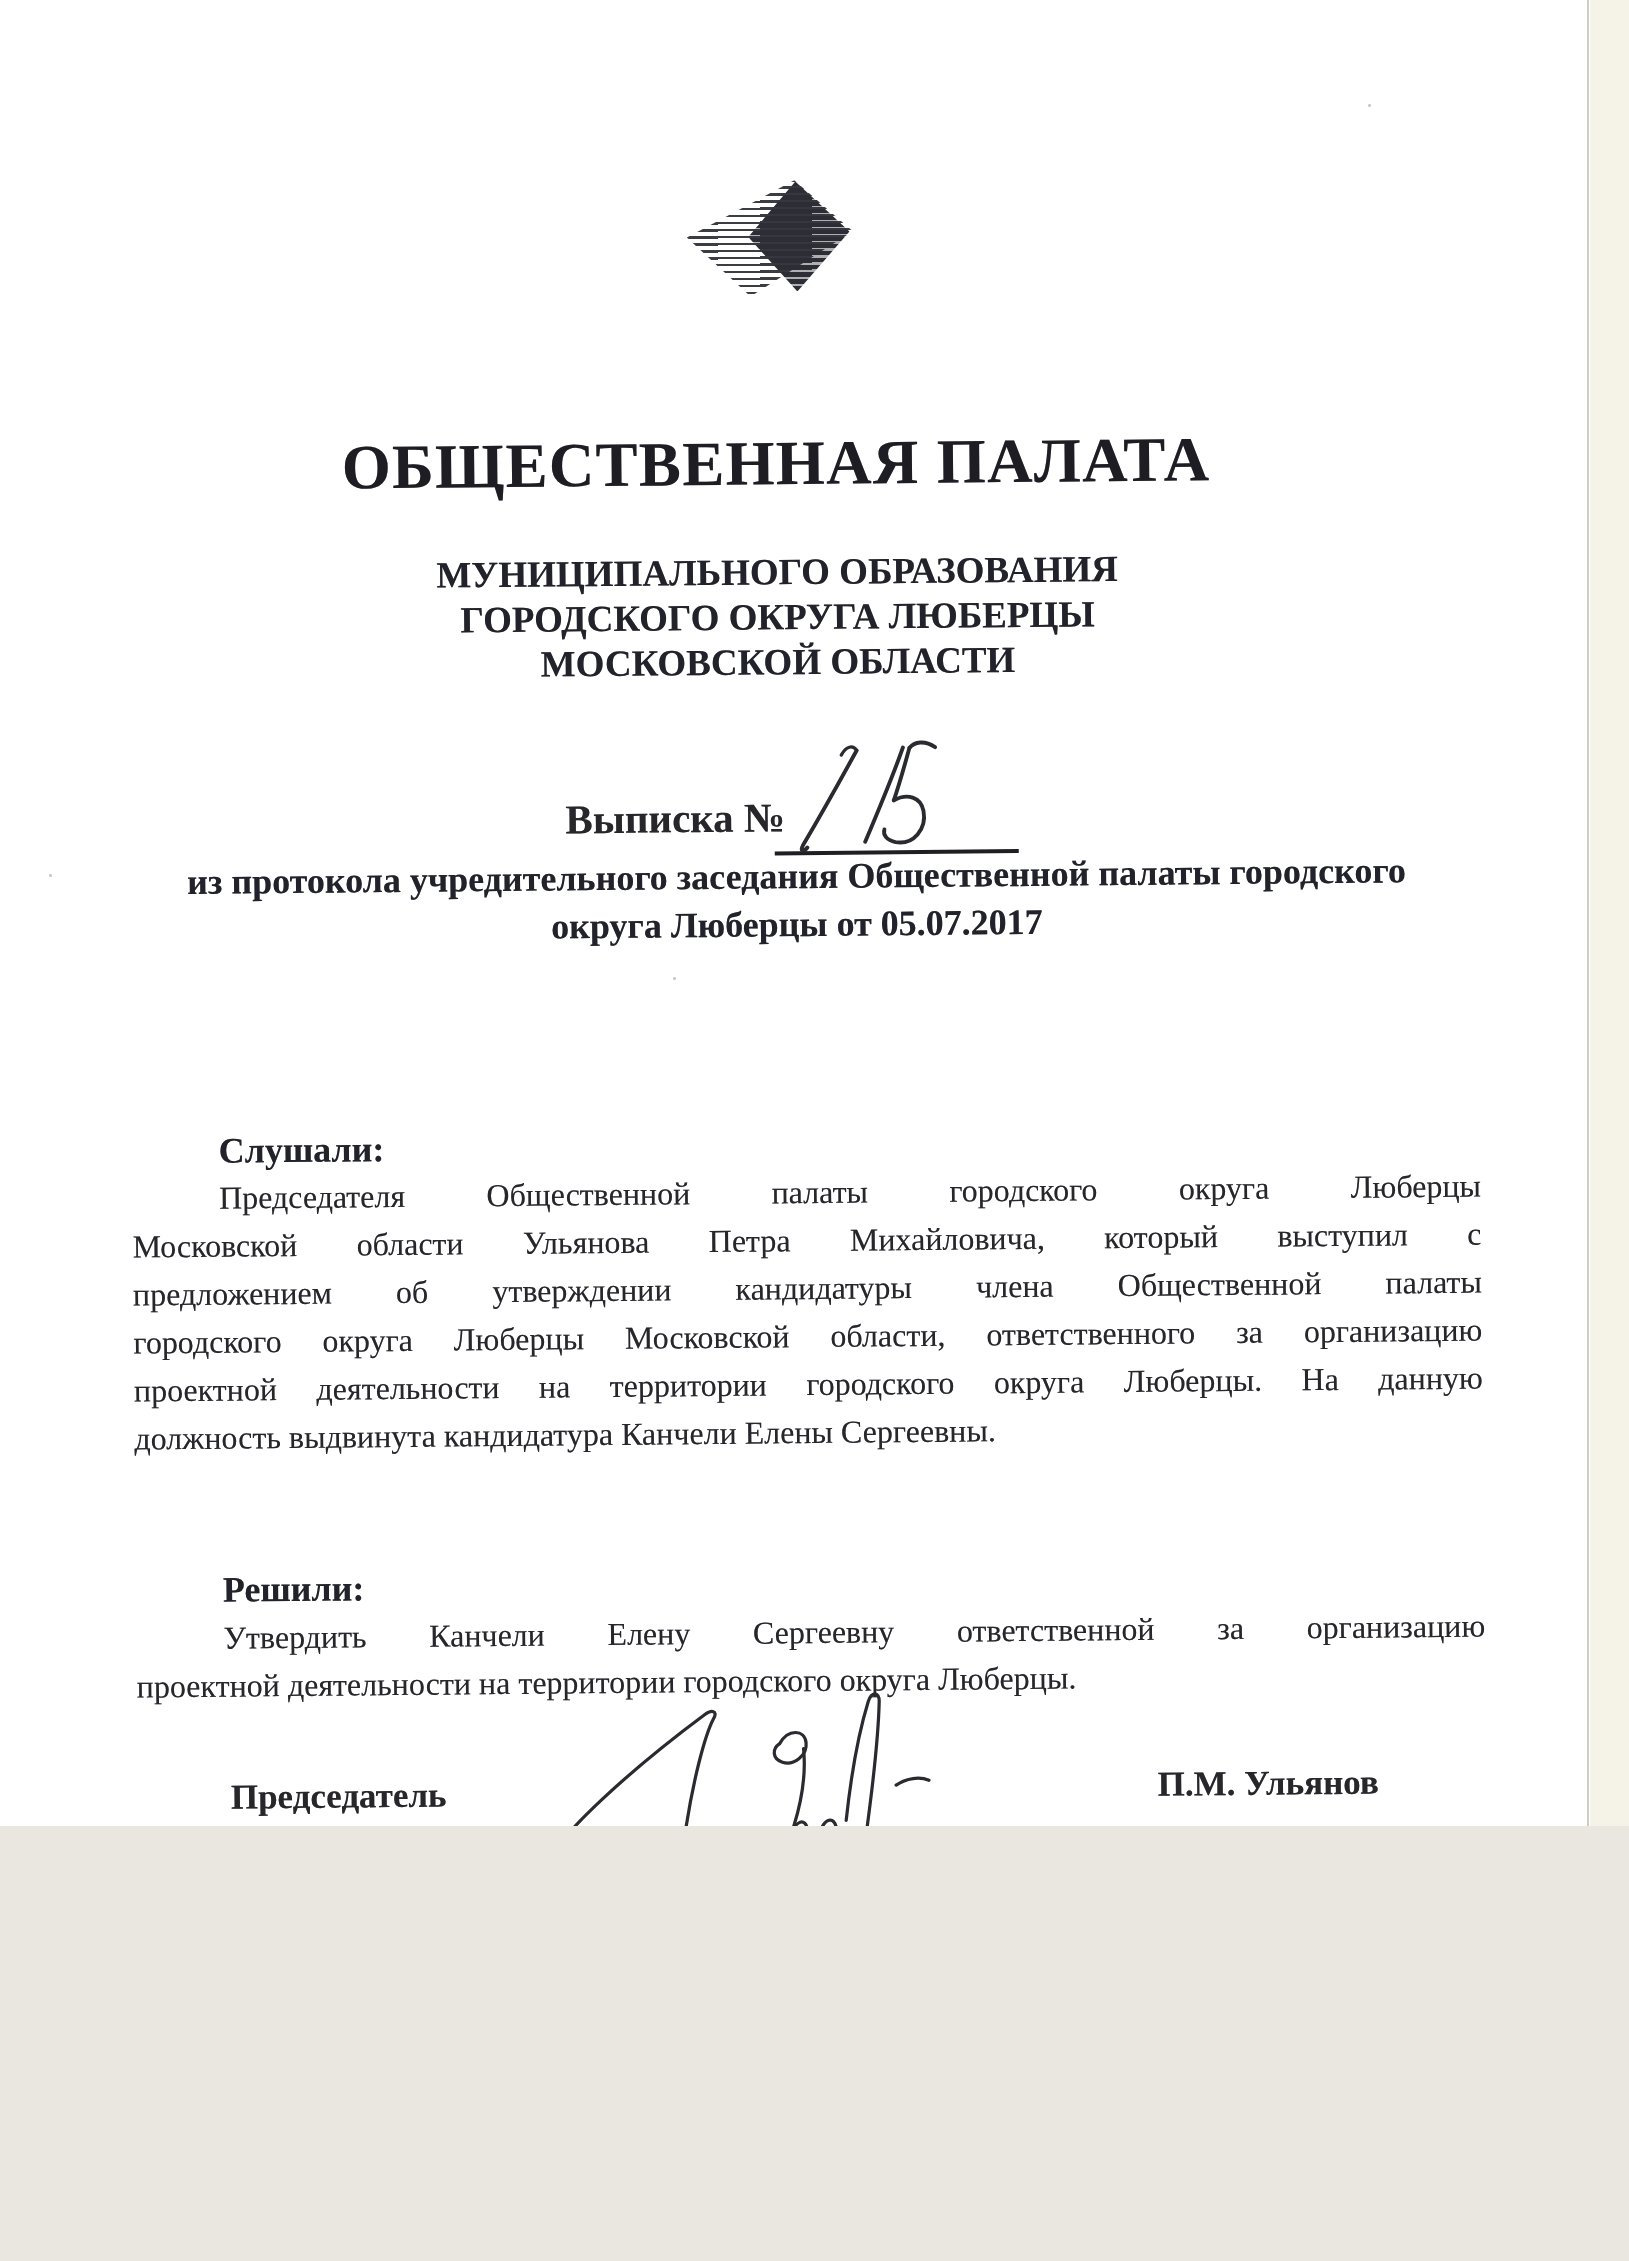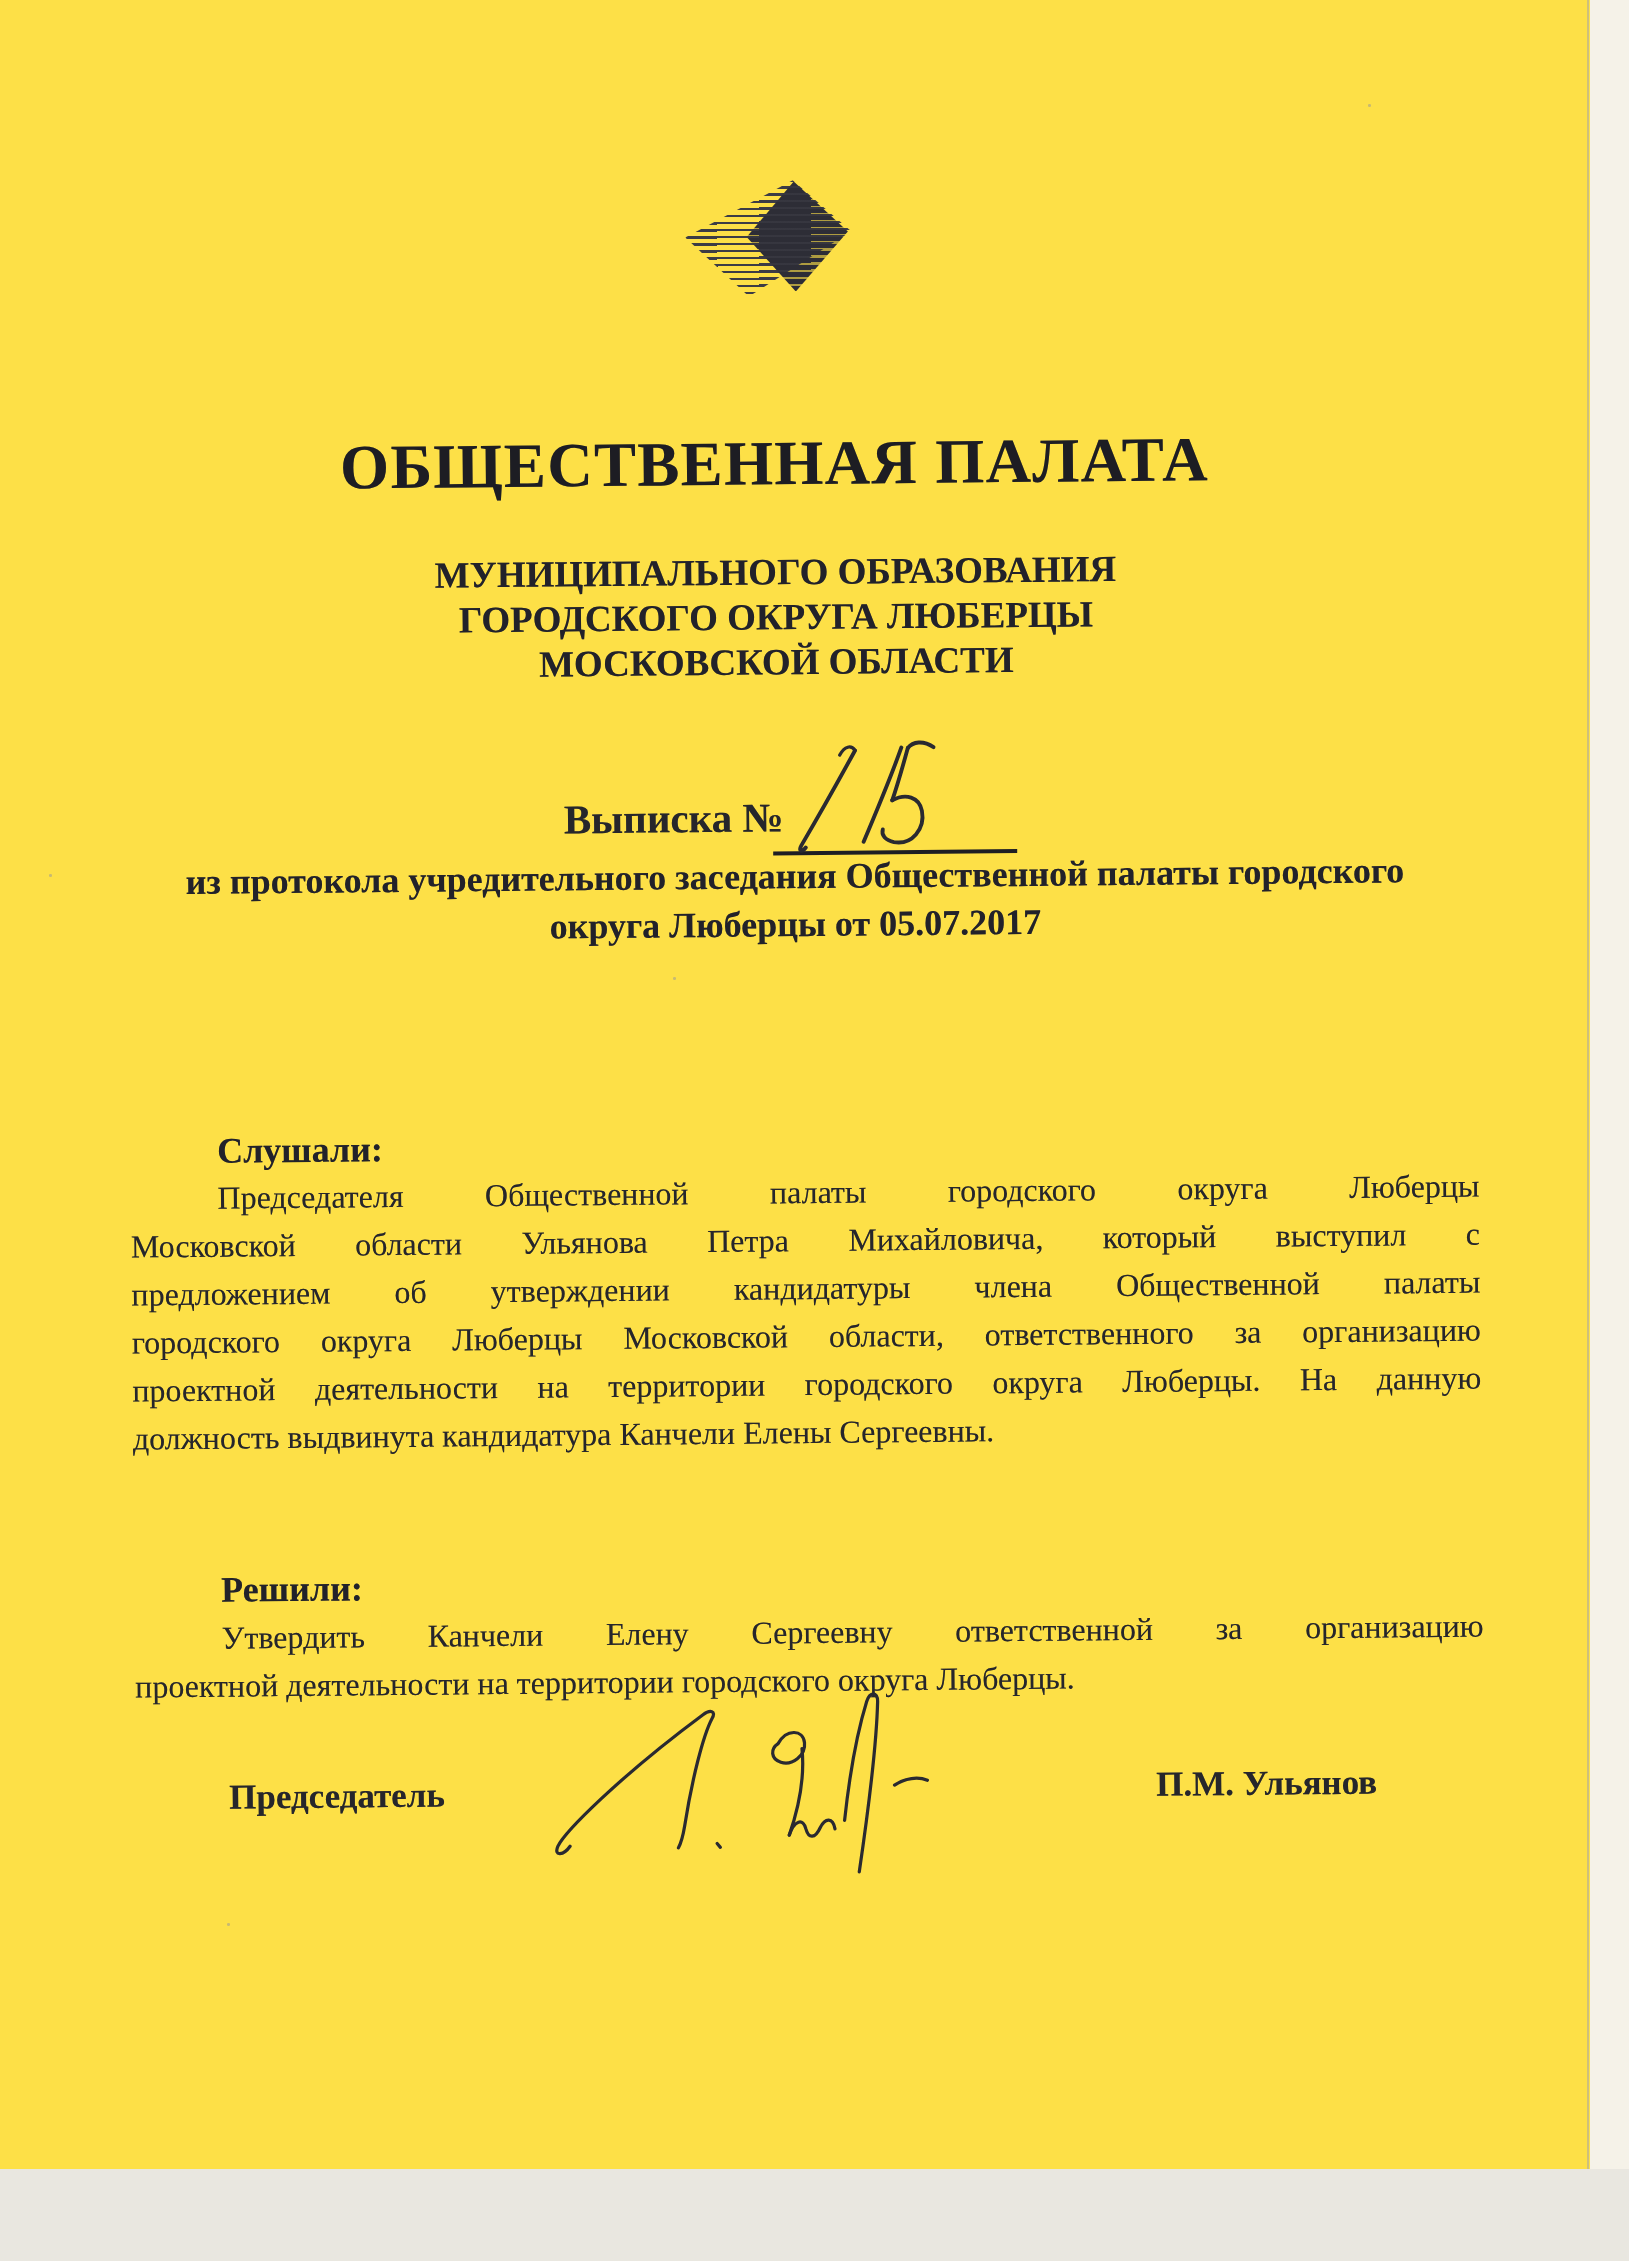--- a/index.html
+++ b/index.html
@@ -1,19 +1,19 @@
 <!DOCTYPE html>
 <html style="font-size:10.3px"><head>
 <meta charset="utf-8">
 <style>
   * { margin:0; padding:0; box-sizing:border-box; }
   html,body { width:1630px; height:2261px; background:#e9e7e0; }
   .page {
-    position:relative; width:1630px; height:2169px;
-    background:#fde047; overflow:hidden;
+    position:relative; width:1630px; height:1826px;
+    background:#ffffff; overflow:hidden;
     font-family:"Liberation Serif","DejaVu Serif",serif;
     color:#26262b;
   }
   
   .edge-strip { position:absolute; top:0; right:0; width:40px; height:2261px; background:#f5f2e8; }
   .edge-line  { position:absolute; top:0; left:1587px; width:1.9px; height:2250px; background:rgba(175,170,158,0.6); }
   .speckle-band {
     position:absolute; left:0; top:2187px; width:1630px; height:27px; opacity:.55;
     background:
       repeating-linear-gradient(90deg, rgba(110,110,118,.18) 0 1.3px, transparent 1.3px 7px),

